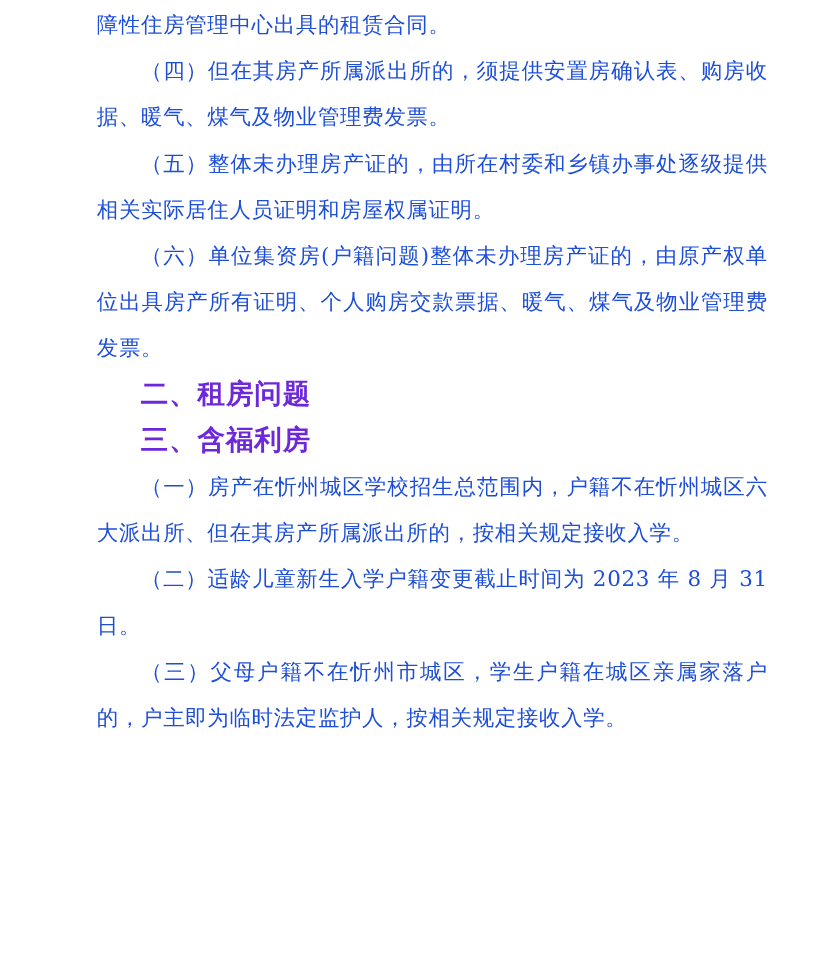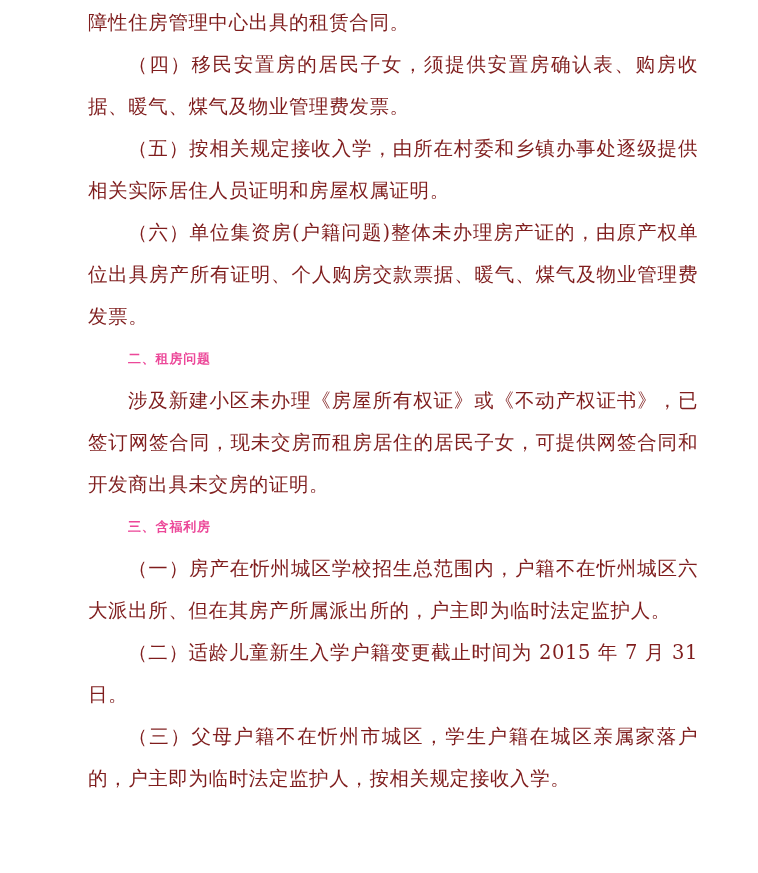--- a/index.html
+++ b/index.html
@@ -25,58 +25,57 @@
   .doc-body {
     padding-top: 2px;
   }
   p.para {
     margin: 0;
     font-size: 19.5px;
     line-height: 42px;
     letter-spacing: 0.6px;
     text-align: justify;
     text-justify: inter-ideograph;
-    color: #7f1d1d;
+    color: #1d4ed8;
     font-weight: 400;
   }
   p.indent {
     text-indent: 40px;
   }
   p.heading {
     margin: 0;
-    font-size: 13px;
+    font-size: 25px;
     line-height: 42px;
     letter-spacing: 0.8px;
     font-weight: bold;
     text-indent: 40px;
-    color: #ec4899;
+    color: #6d28d9;
     font-family: Liberation Serif, serif;
   }
 </style>
 </head>
 <body>
 
 <div id="page">
   <div class="doc-body">
 
     <p class="para">障性住房管理中心出具的租赁合同。</p>
 
-    <p class="para indent">（四）移民安置房的居民子女，须提供安置房确认表、购房收据、暖气、煤气及物业管理费发票。</p>
+    <p class="para indent">（四）但在其房产所属派出所的，须提供安置房确认表、购房收据、暖气、煤气及物业管理费发票。</p>
 
-    <p class="para indent">（五）按相关规定接收入学，由所在村委和乡镇办事处逐级提供相关实际居住人员证明和房屋权属证明。</p>
+    <p class="para indent">（五）整体未办理房产证的，由所在村委和乡镇办事处逐级提供相关实际居住人员证明和房屋权属证明。</p>
 
     <p class="para indent">（六）单位集资房(户籍问题)整体未办理房产证的，由原产权单位出具房产所有证明、个人购房交款票据、暖气、煤气及物业管理费发票。</p>
 
 
     <p class="heading">二、租房问题</p>
 
-    <p class="para indent">涉及新建小区未办理《房屋所有权证》或《不动产权证书》，已签订网签合同，现未交房而租房居住的居民子女，可提供网签合同和开发商出具未交房的证明。</p>
 
     <p class="heading">三、含福利房</p>
 
-    <p class="para indent">（一）房产在忻州城区学校招生总范围内，户籍不在忻州城区六大派出所、但在其房产所属派出所的，户主即为临时法定监护人。</p>
+    <p class="para indent">（一）房产在忻州城区学校招生总范围内，户籍不在忻州城区六大派出所、但在其房产所属派出所的，按相关规定接收入学。</p>
 
-    <p class="para indent">（二）适龄儿童新生入学户籍变更截止时间为 2015 年 7 月 31 日。</p>
+    <p class="para indent">（二）适龄儿童新生入学户籍变更截止时间为 2023 年 8 月 31 日。</p>
 
     <p class="para indent">（三）父母户籍不在忻州市城区，学生户籍在城区亲属家落户的，户主即为临时法定监护人，按相关规定接收入学。</p>
 
   </div>
 </div>
 
 </body></html>

